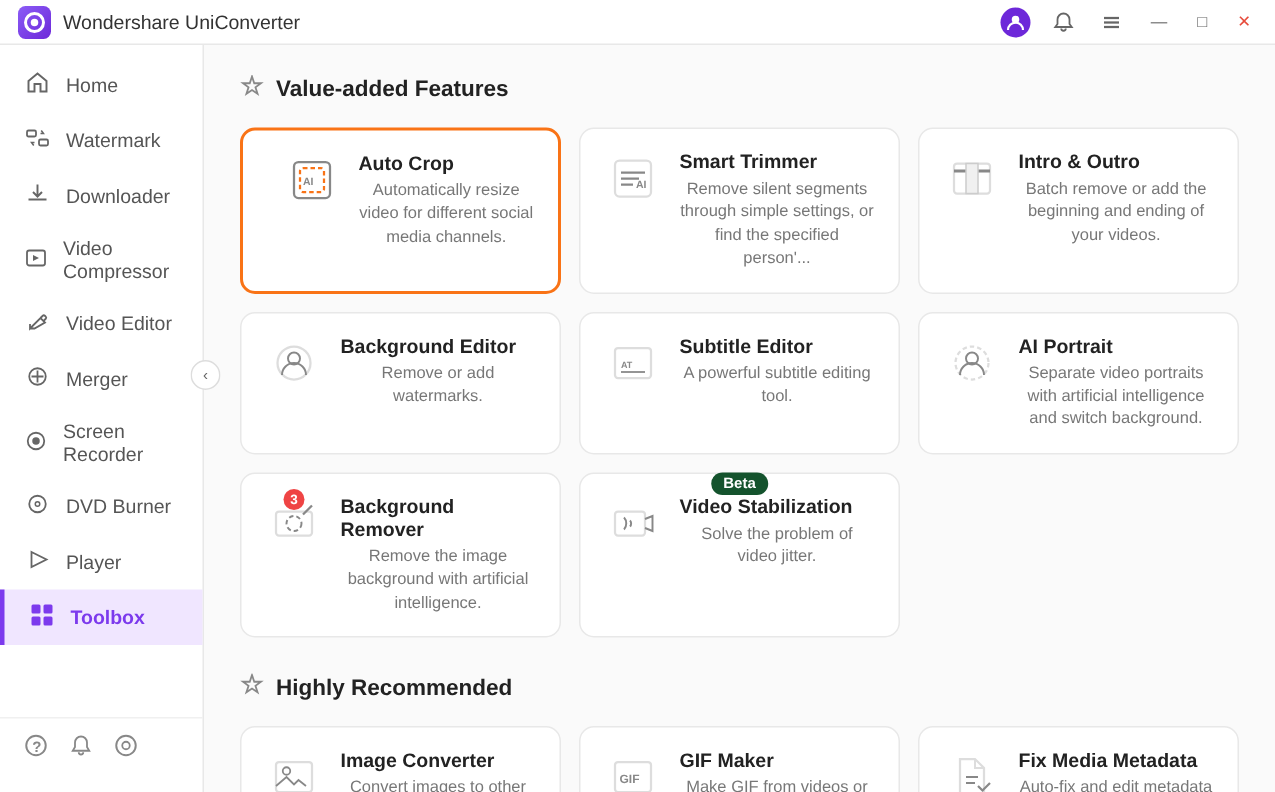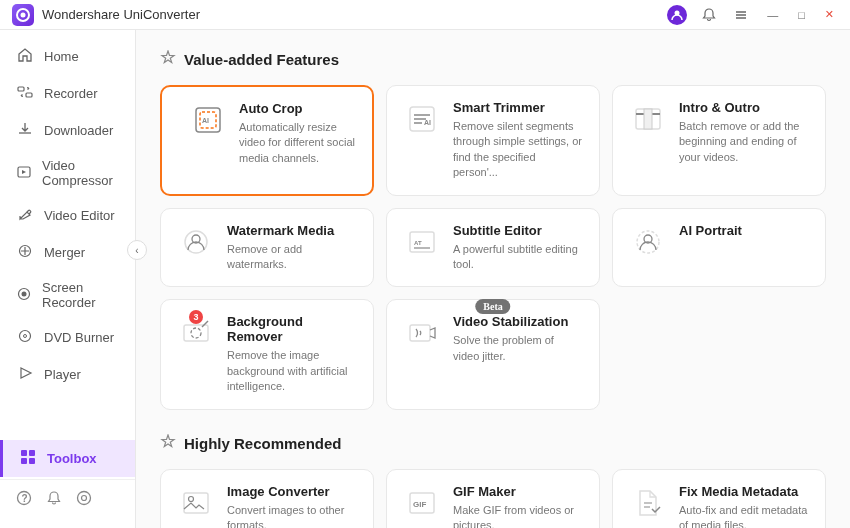--- a/index.html
+++ b/index.html
@@ -210,33 +210,33 @@
     .feature-card-title {
       font-size: 13px;
       font-weight: 600;
       color: #222;
       margin-bottom: 4px;
     }
     .feature-card-desc {
       font-size: 11px;
       color: #777;
       line-height: 1.4;
+      text-align: center;
     }
     .beta-badge {
       position: absolute;
       top: -1px;
       left: 50%;
       transform: translateX(-50%);
-      background: #737373;
+      background: #14532d;
       color: white;
       font-size: 10px;
       font-weight: 600;
       padding: 2px 8px;
       border-radius: 10px;
-      font-family: Liberation Serif, serif;
     }
     .badge-notification {
       position: absolute;
       top: 10px;
       left: 28px;
       background: #ef4444;
       color: white;
       font-size: 9px;
       font-weight: bold;
       width: 14px;
@@ -299,21 +299,21 @@
 
     <div class="nav-item">
       <span class="nav-icon">
         <svg width="16" height="16" viewBox="0 0 16 16" fill="none">
           <rect x="1" y="3" width="6" height="4" rx="1" stroke="#666" stroke-width="1.2"></rect>
           <rect x="9" y="9" width="6" height="4" rx="1" stroke="#666" stroke-width="1.2"></rect>
           <path d="M10 5h2l-1.5-2L12 5" stroke="#666" stroke-width="1"></path>
           <path d="M6 11H4l1.5 2L4 11" stroke="#666" stroke-width="1"></path>
         </svg>
       </span>
-      <span>Recorder</span>
+      <span>Watermark</span>
     </div>
 
     <div class="nav-item">
       <span class="nav-icon">
         <svg width="16" height="16" viewBox="0 0 16 16" fill="none">
           <path d="M8 2v8M5 7l3 3 3-3" stroke="#666" stroke-width="1.3"></path>
           <path d="M2 12h12" stroke="#666" stroke-width="1.3"></path>
         </svg>
       </span>
       <span>Downloader</span>
@@ -371,21 +371,21 @@
 
     <div class="nav-item">
       <span class="nav-icon">
         <svg width="16" height="16" viewBox="0 0 16 16" fill="none">
           <path d="M4 3l10 5-10 5V3z" stroke="#666" stroke-width="1.2" fill="none"></path>
         </svg>
       </span>
       <span>Player</span>
     </div>
 
-    <div class="nav-item active" style="border-left: 3px solid #7c3aed; margin-top: 47px;">
+    <div class="nav-item active" style="border-left: 3px solid #7c3aed;">
       <span class="nav-icon">
         <svg width="16" height="16" viewBox="0 0 16 16" fill="none">
           <rect x="1" y="1" width="6" height="6" rx="1" fill="#7c3aed"></rect>
           <rect x="9" y="1" width="6" height="6" rx="1" fill="#7c3aed"></rect>
           <rect x="1" y="9" width="6" height="6" rx="1" fill="#7c3aed"></rect>
           <rect x="9" y="9" width="6" height="6" rx="1" fill="#7c3aed"></rect>
         </svg>
       </span>
       <span style="color:#7c3aed;font-weight:600;">Toolbox</span>
     </div>
@@ -474,21 +474,21 @@
 
       <div class="feature-card">
         <div class="feature-card-icon">
           <svg width="32" height="32" viewBox="0 0 32 32" fill="none">
             <circle cx="16" cy="16" r="11" stroke="#ddd" stroke-width="1.5"></circle>
             <circle cx="16" cy="13" r="4" stroke="#888" stroke-width="1.3"></circle>
             <path d="M8 24c0-4.4 3.6-8 8-8s8 3.6 8 8" stroke="#888" stroke-width="1.3"></path>
           </svg>
         </div>
         <div class="feature-card-content">
-          <div class="feature-card-title">Watermark Media</div>
+          <div class="feature-card-title">Background Editor</div>
           <div class="feature-card-desc">Remove or add watermarks.</div>
         </div>
       </div>
 
       <div class="feature-card">
         <div class="feature-card-icon">
           <svg width="32" height="32" viewBox="0 0 32 32" fill="none">
             <rect x="4" y="6" width="24" height="20" rx="2" stroke="#ddd" stroke-width="1.5"></rect>
             <text x="8" y="19" fill="#888" font-size="6" font-weight="bold">AT</text>
             <line x1="8" y1="22" x2="24" y2="22" stroke="#888" stroke-width="1.2"></line>
@@ -503,20 +503,21 @@
       <div class="feature-card">
         <div class="feature-card-icon">
           <svg width="32" height="32" viewBox="0 0 32 32" fill="none">
             <circle cx="16" cy="16" r="11" stroke="#ddd" stroke-width="1.5" stroke-dasharray="3 2"></circle>
             <circle cx="16" cy="13" r="4" stroke="#888" stroke-width="1.3"></circle>
             <path d="M8 24c0-4.4 3.6-8 8-8s8 3.6 8 8" stroke="#888" stroke-width="1.3"></path>
           </svg>
         </div>
         <div class="feature-card-content">
           <div class="feature-card-title">AI Portrait</div>
+          <div class="feature-card-desc">Separate video portraits with artificial intelligence and switch background.</div>
         </div>
       </div>
 
       <div class="feature-card" style="position:relative;">
         <div class="badge-notification">3</div>
         <div class="feature-card-icon">
           <svg width="32" height="32" viewBox="0 0 32 32" fill="none">
             <rect x="4" y="8" width="24" height="16" rx="2" stroke="#ddd" stroke-width="1.5"></rect>
             <circle cx="16" cy="16" r="5" stroke="#888" stroke-width="1.3" stroke-dasharray="3 2"></circle>
             <line x1="22" y1="10" x2="28" y2="4" stroke="#888" stroke-width="1.5"></line>

